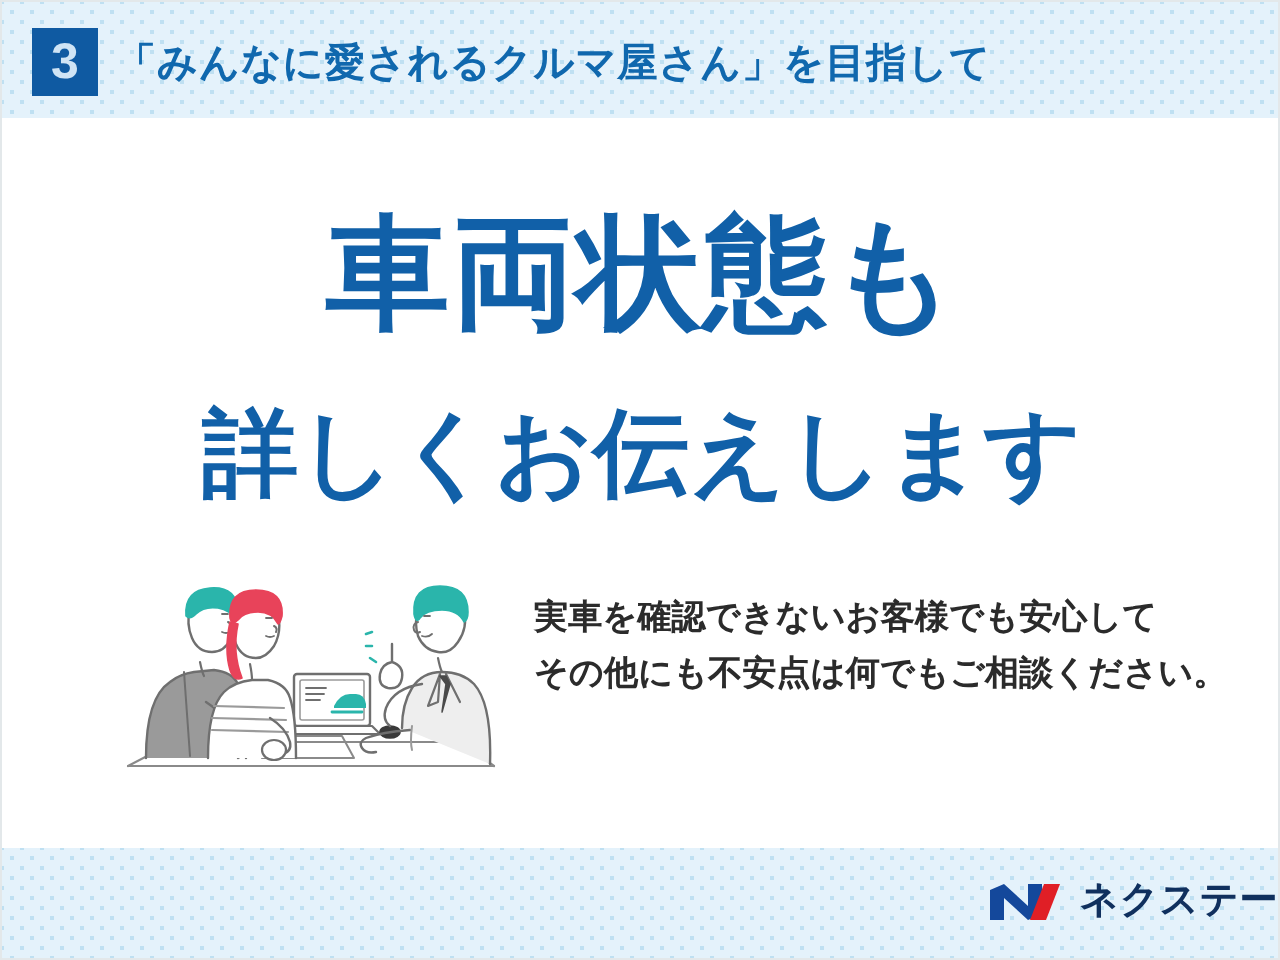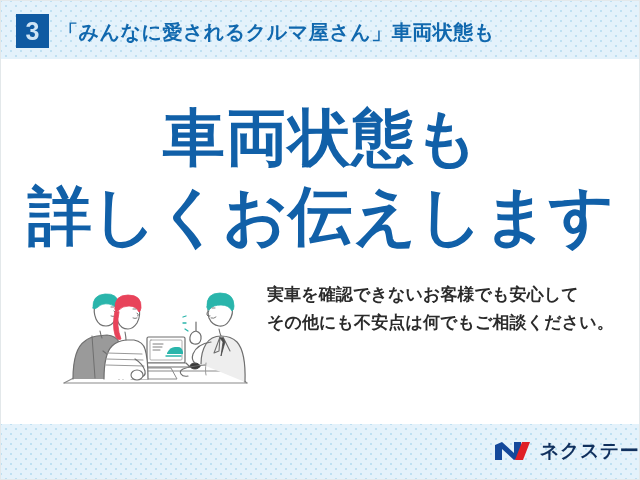--- a/index.html
+++ b/index.html
@@ -71,31 +71,31 @@
     width: 640px;
     left: 0;
   }
   #headline-1 {
     top: 103px;
     font-size: 62px;
     line-height: 68px;
     letter-spacing: 1px;
   }
   #headline-2 {
-    top: 180px;
-    font-size: 64px;
+    top: 192px;
+    font-size: 48px;
     line-height: 70px;
     letter-spacing: 0px;
   }
 
   
   #body-copy {
     position: absolute;
     left: 266px;
-    top: 280px;
+    top: 294px;
     width: 345px;
     color: #2b2b2b;
     font-size: 17px;
     line-height: 27.5px;
     font-weight: bold;
     letter-spacing: 0.1px;
   }
   #body-copy .line { white-space: nowrap; display: block; }
 
   
@@ -129,21 +129,21 @@
 </style>
 </head>
 <body>
 
 <div id="page">
 
   <div class="dot-band" id="header-band"></div>
 
   <div id="number-badge">3</div>
 
-  <div id="header-title">「みんなに愛されるクルマ屋さん」車両状態も</div>
+  <div id="header-title">「みんなに愛されるクルマ屋さん」を目指して</div>
 
   <div class="big-line" id="headline-1">車両状態も</div>
 
   <div class="big-line" id="headline-2">詳しくお伝えします</div>
 
   <div id="illustration">
     <svg viewBox="0 0 192 118" width="192" height="118">
       <g fill="none" stroke="#6f6f6f" stroke-width="1.2" stroke-linecap="round" stroke-linejoin="round">
 
         <path d="M5 104 L188 104" stroke="#8a8a8a" stroke-width="1.1"></path>

